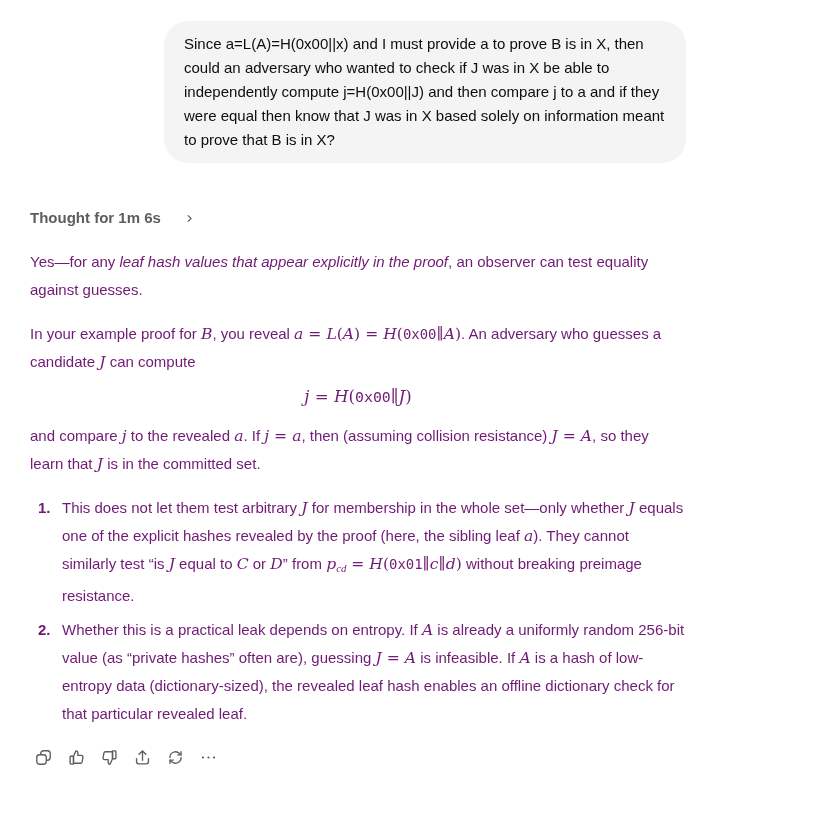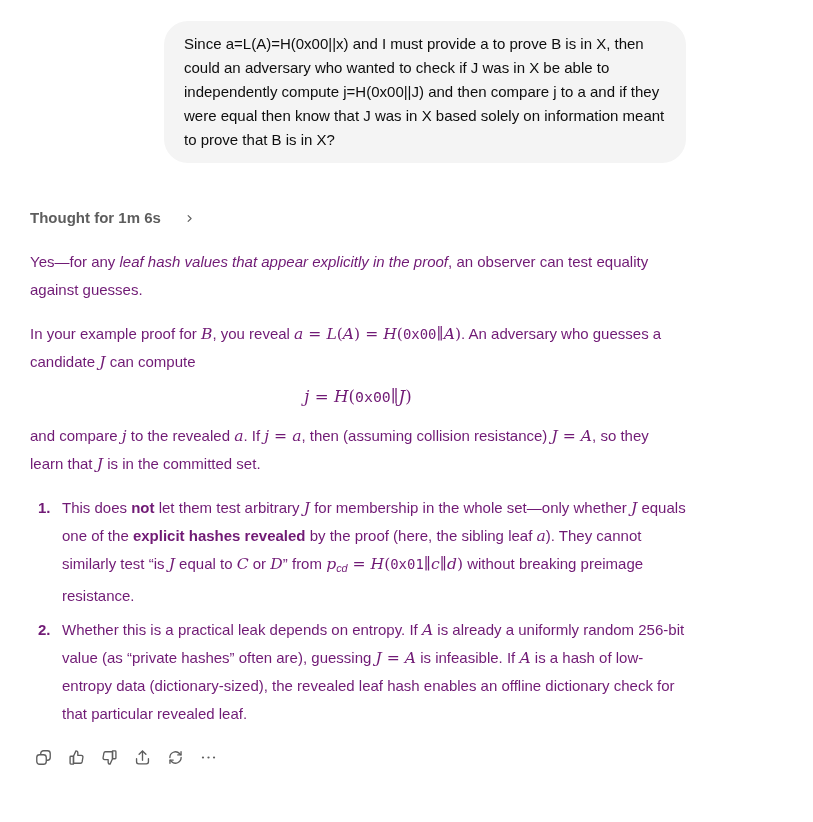--- a/index.html
+++ b/index.html
@@ -71,25 +71,25 @@
   }
   ol.qualifiers li::before {
     content: counter(q) ".";
     position: absolute;
     left: -24px;
     font-weight: 700;
   }
   
   .s-p  { }
   .s-em { font-style: italic; }
-  .s-b  { font-weight: 700; }
+  .s-b  { font-weight: 400; }
   .s-mi { font-family: "DejaVu Serif", "Liberation Serif", serif; font-style: italic; font-size: 1.04em; }
   .s-mo { font-family: "DejaVu Serif", "Liberation Serif", serif; font-size: 1.04em; }
   .s-mono { font-family: "DejaVu Sans Mono", "Liberation Mono", monospace; font-size: 0.93em; }
-  .s-sub { font-family: Liberation Sans, sans-serif; font-style: italic; font-size: 0.72em; vertical-align: -0.28em; }
+  .s-sub { font-family: Liberation Serif, serif; font-style: italic; font-size: 0.72em; vertical-align: -0.28em; }
   
   .actions {
     display: flex;
     align-items: center;
     gap: 7px;
     margin-top: 4px;
   }
   .action-btn {
     width: 26px;
     height: 26px;

